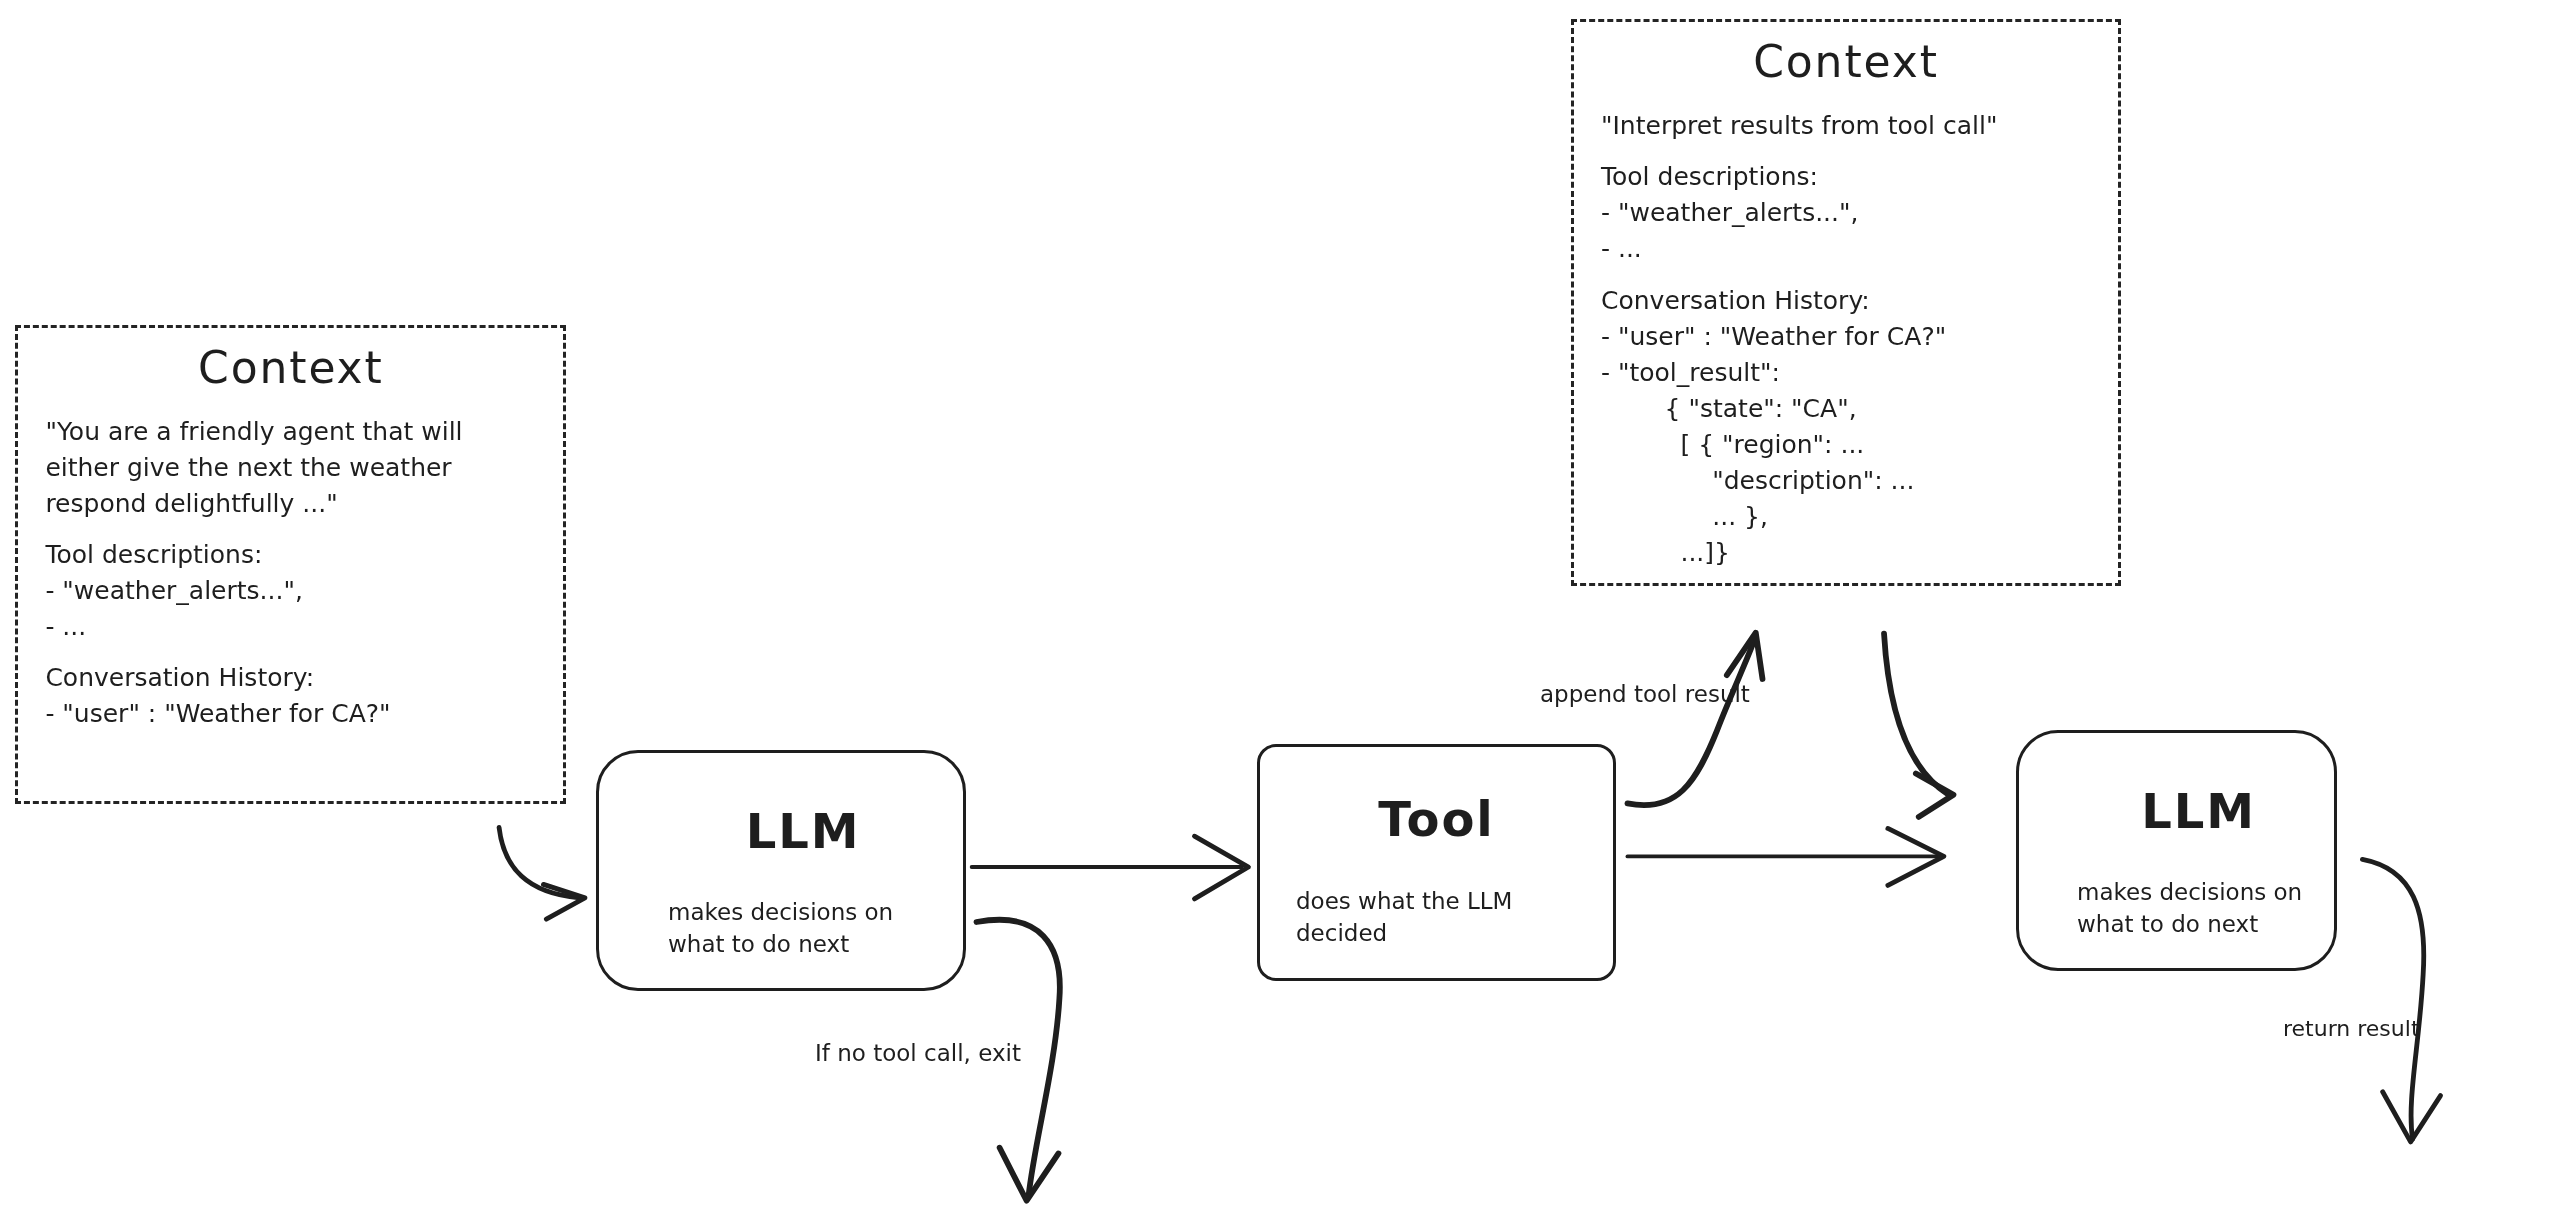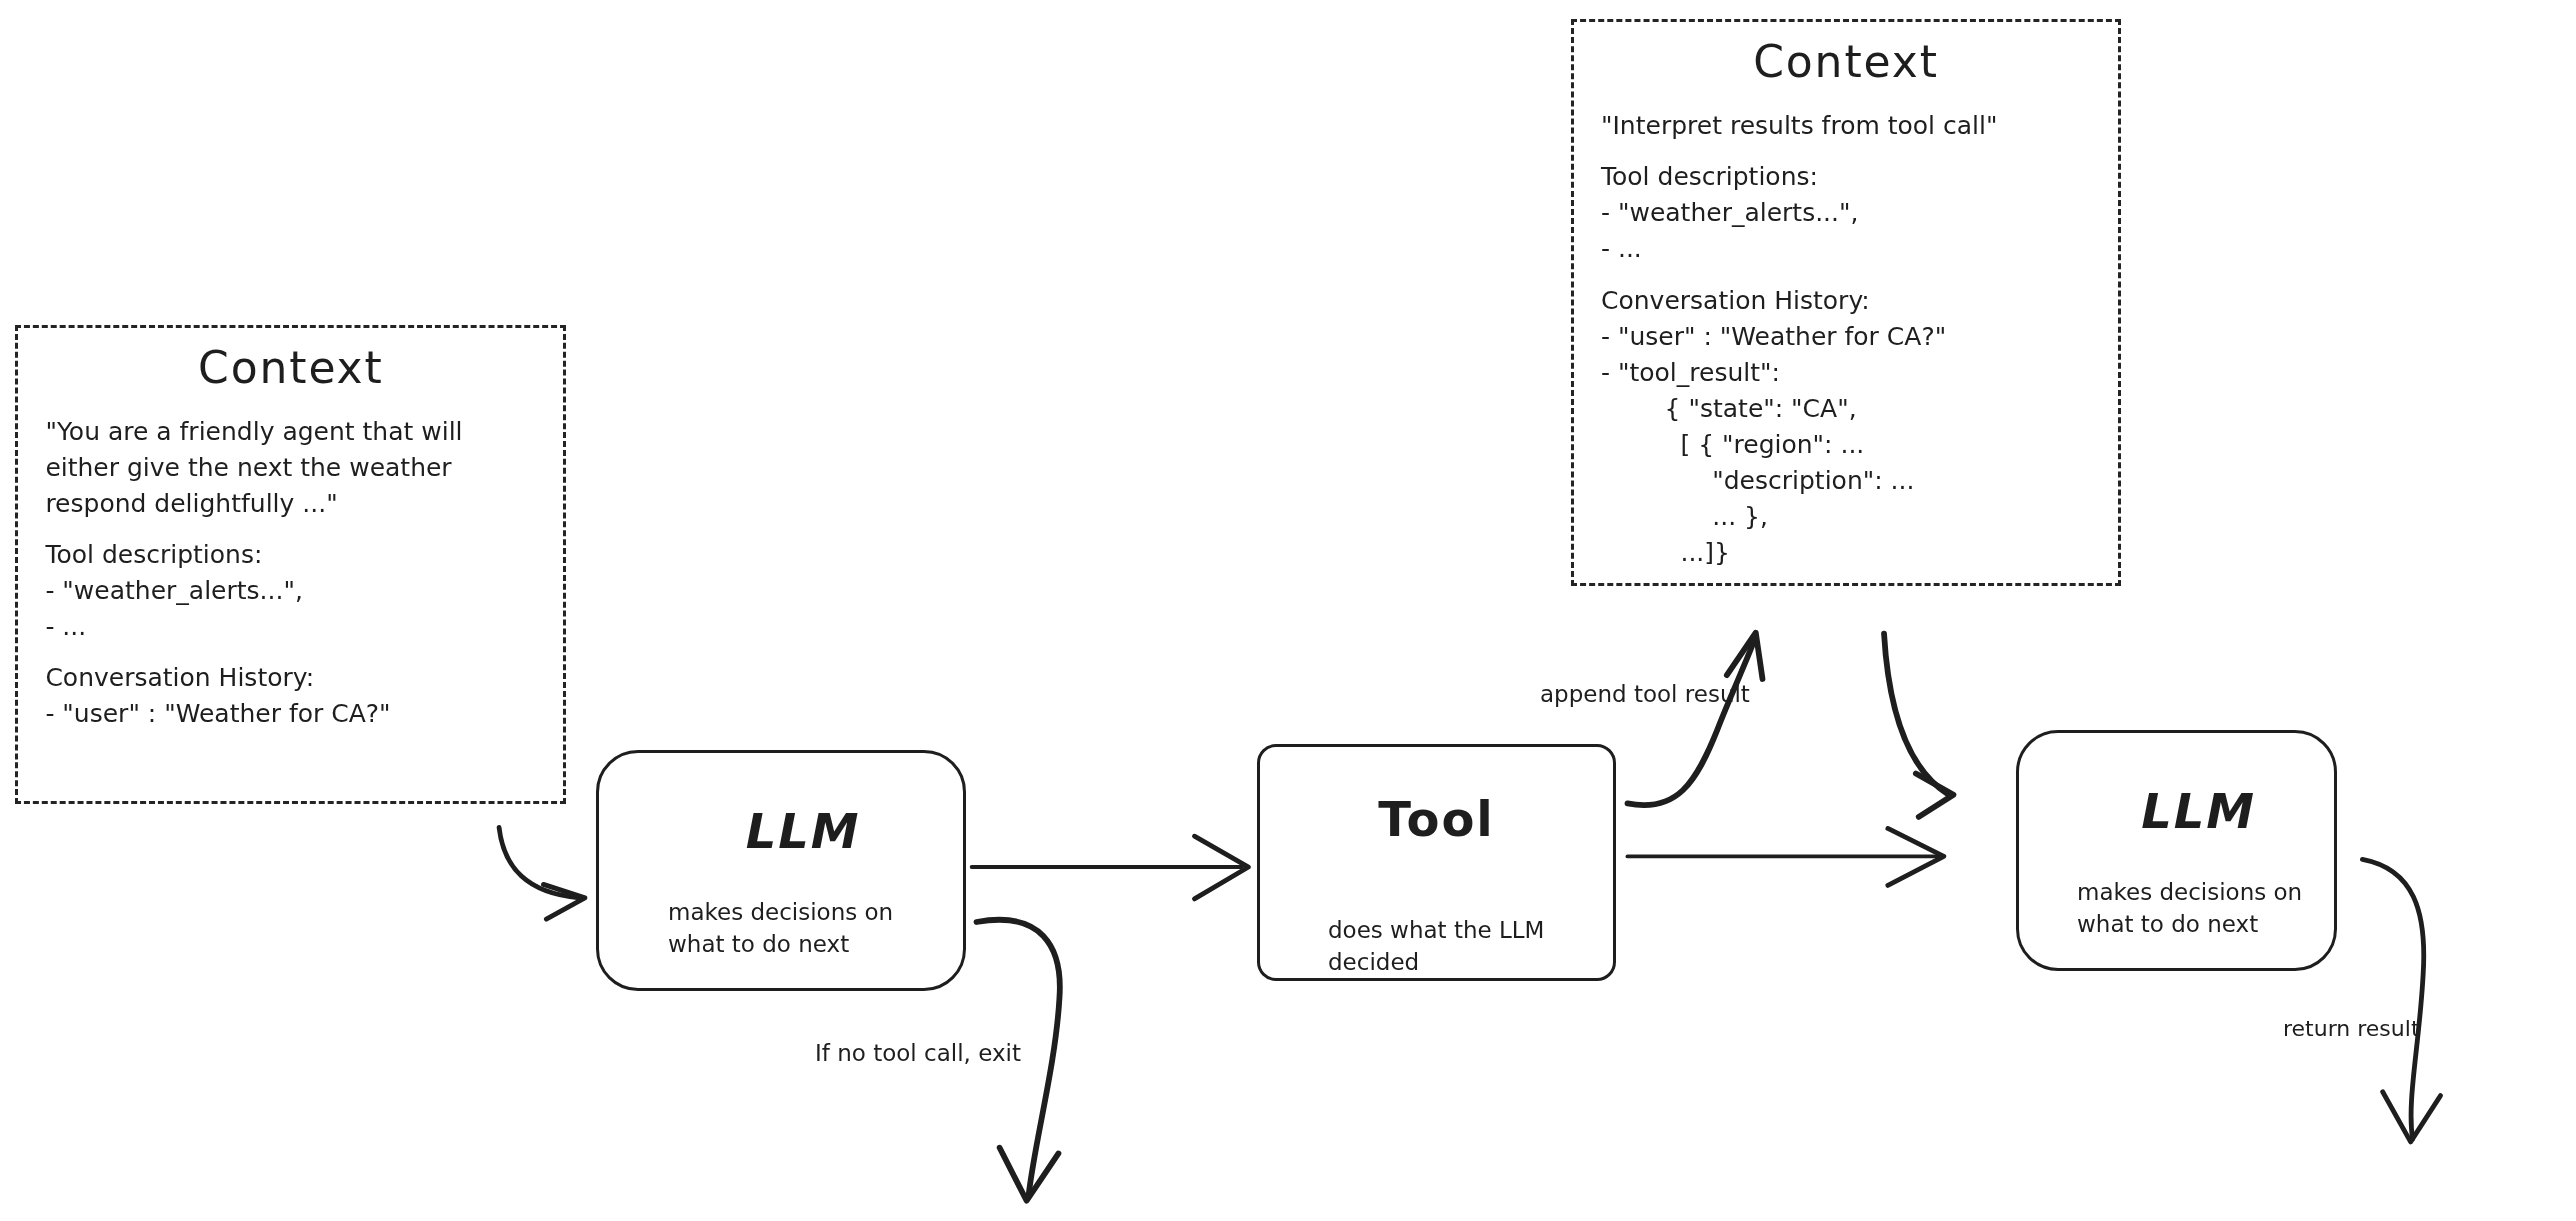--- a/index.html
+++ b/index.html
@@ -22,25 +22,25 @@
   .ln { font-size: 25px; line-height: 36px; white-space: pre; }
 
   
   .node { position: absolute; border: 3.9px solid #1e1e1e; box-sizing: border-box;
           border-radius: 42px; background: #ffffff; }
   .node.llm1 { left: 596px;  top: 750px; width: 370px; height: 241px; }
   .node.tool { left: 1257px; top: 744px; width: 359px; height: 237px; border-radius: 19px; }
   .node.llm2 { left: 2016px; top: 730px; width: 321px; height: 241px; }
   .node-title { text-align: center; font-size: 48px; font-weight: 600; line-height: 1;
                 letter-spacing: 1.9px; }
-  .llm1 .node-title, .llm2 .node-title { font-style: italic; margin-top: 54px; padding-left: 44px; }
+  .llm1 .node-title, .llm2 .node-title { margin-top: 54px; padding-left: 44px; }
   .tool .node-title { font-style: normal; margin-top: 48px; }
   .node-sub { position: absolute; top: 143px; left: 0; right: 0; }
   .llm1 .node-sub { padding-left: 69px; }
-  .tool .node-sub { padding-left: 68px; top: 138px; margin-top: 29px; }
+  .tool .node-sub { padding-left: 36px; top: 138px; }
   .llm2 .node-sub { padding-left: 58px; }
   .sub-ln { font-size: 23px; line-height: 32px; white-space: pre; }
 
   
   .edge-label { position: absolute; font-size: 23px; line-height: 27px; white-space: nowrap; }
   .edge-label.append { left: 1540px; top: 681px; }
   .edge-label.exit   { left: 815px;  top: 1040px; text-align: center; }
   .edge-label.return { left: 2283px; top: 1015px; font-size: 22px; }
 </style>
 </head>

